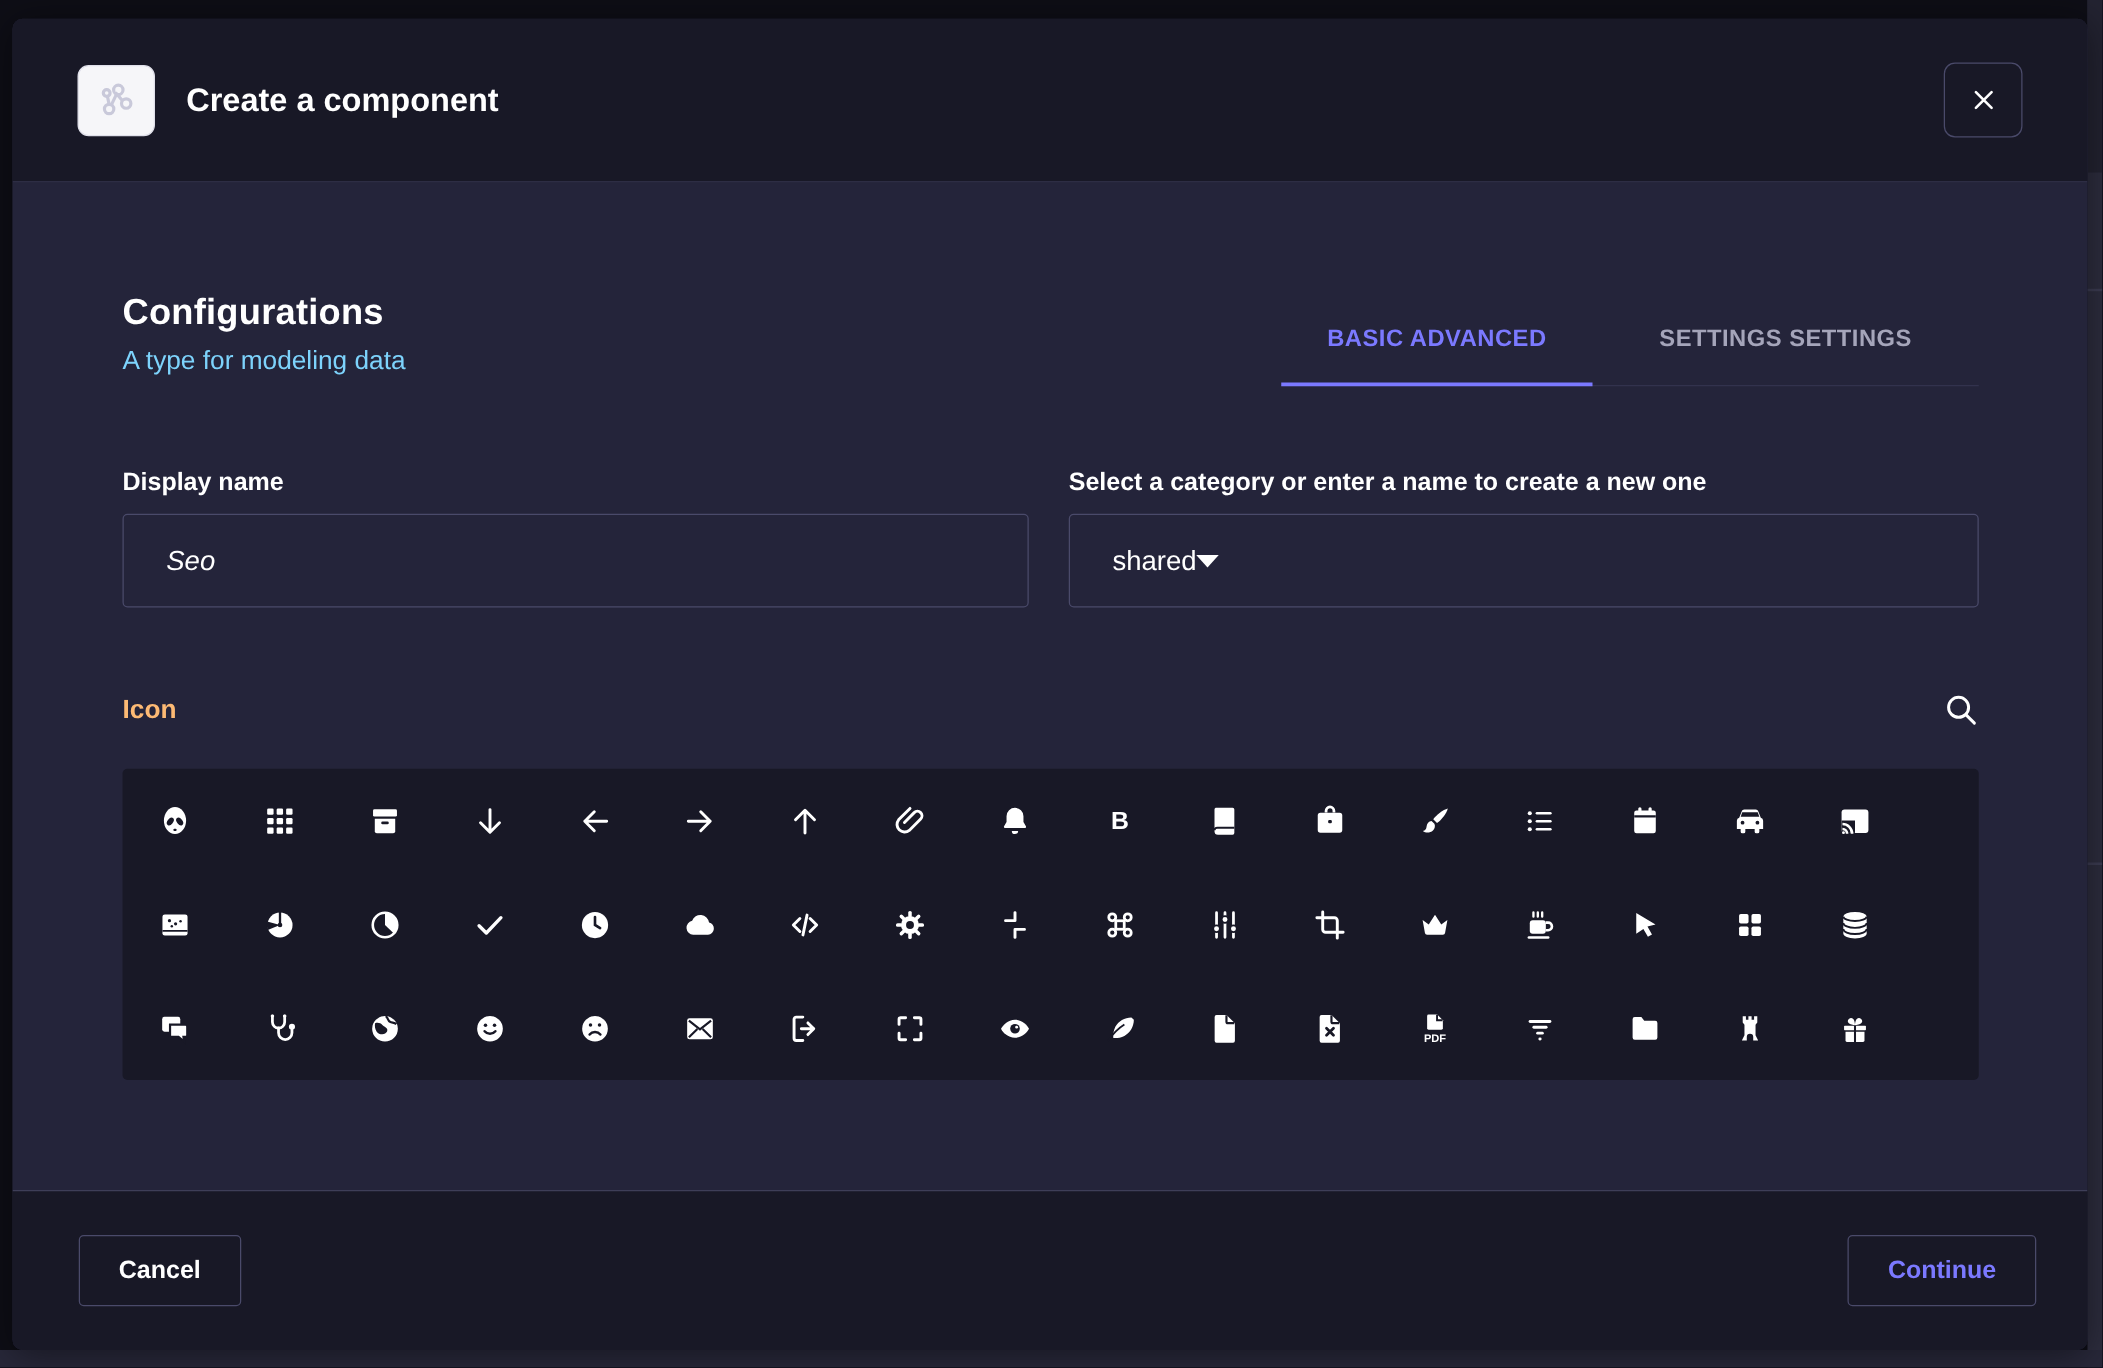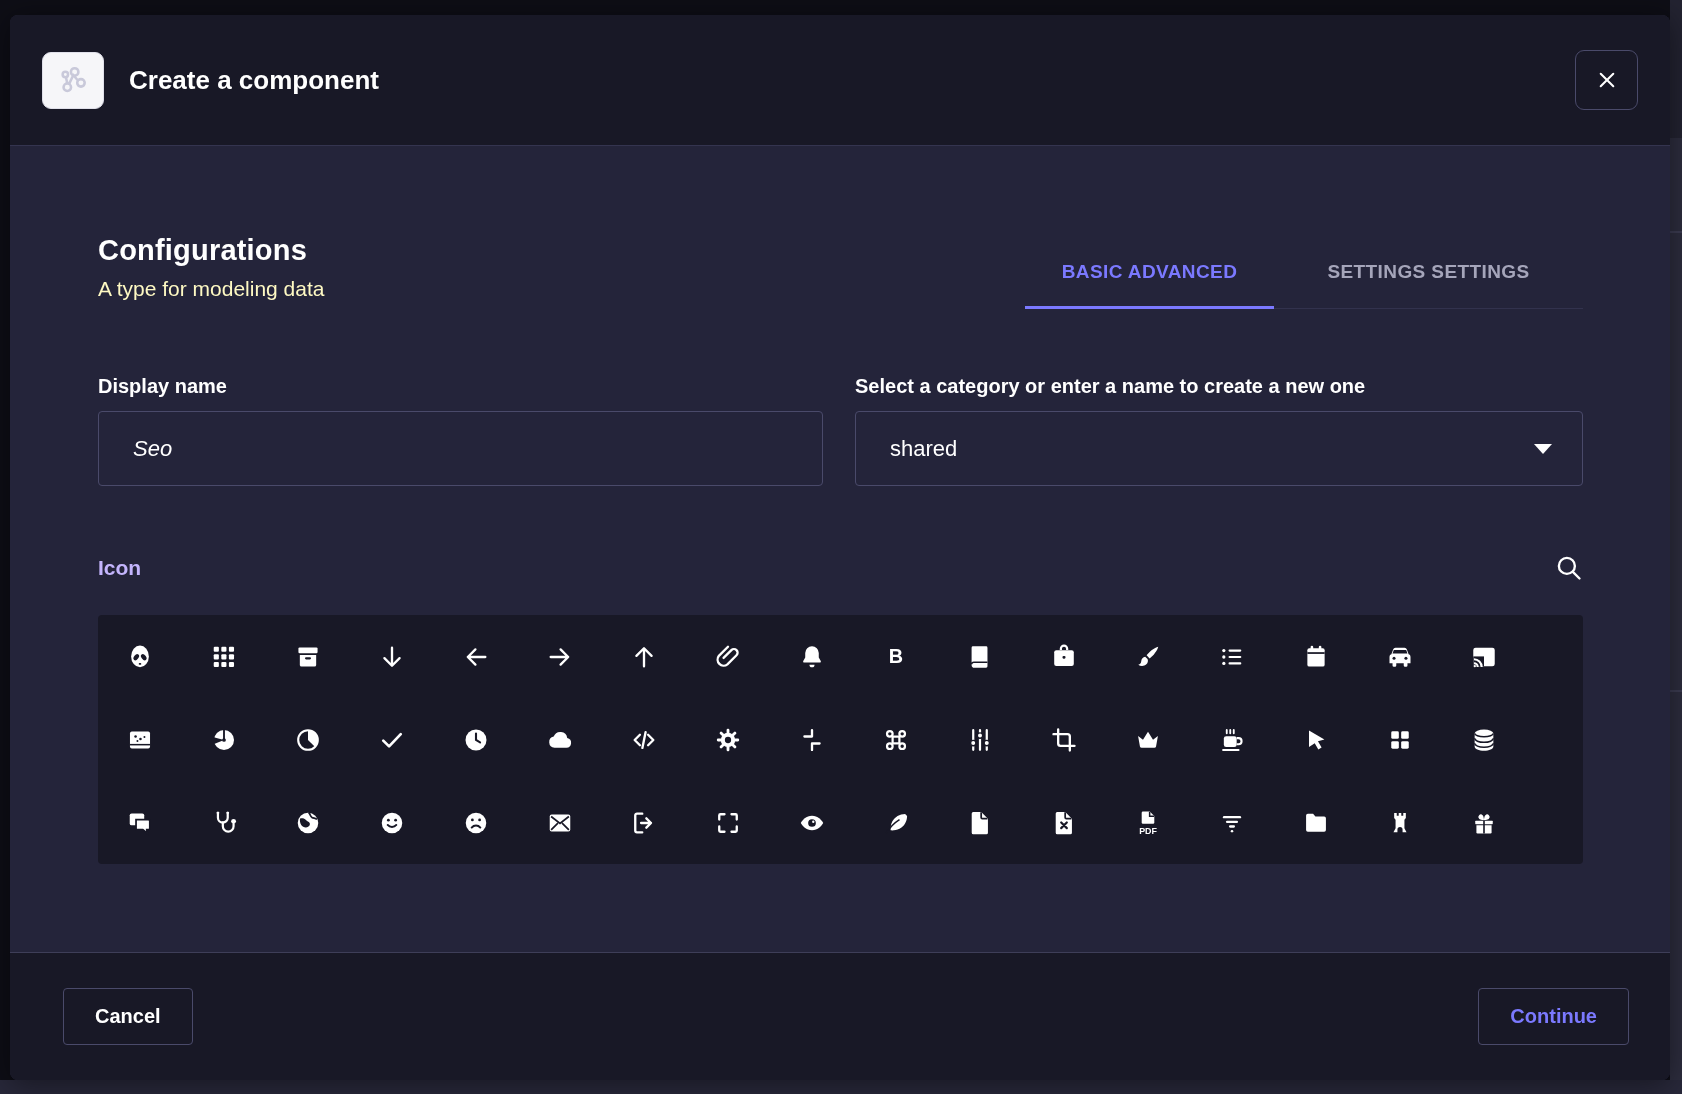--- a/index.html
+++ b/index.html
@@ -10,54 +10,54 @@
   .bg-right .seg-top{position:absolute;top:0;left:0;width:12px;height:138px;background:#232331;}
   .bg-right .seg-line1{position:absolute;top:231px;left:0;width:12px;height:2px;background:#3c3c52;}
   .bg-right .seg-line2{position:absolute;top:690px;left:0;width:12px;height:2px;background:#3c3c52;}
   .bg-bottom{position:absolute;bottom:0;left:0;width:1682px;height:14px;background:#28283a;}
 
   .modal{position:absolute;left:10px;top:15px;width:1660px;height:1065px;border-radius:8px;
          overflow:hidden;display:flex;flex-direction:column;background:#24243a;
          box-shadow:0 4px 30px rgba(0,0,0,.45);}
 
   .modal-header{flex:0 0 131px;background:#181826;border-bottom:1px solid #34344f;
-                display:flex;align-items:center;padding:0 32px;box-sizing:border-box;}
+                display:flex;align-items:center;padding:0 52px;box-sizing:border-box;}
   .header-icon-tile{width:62px;height:57px;background:#f6f6f9;border:1px solid #e0e0ea;
                     border-radius:9px;display:flex;align-items:center;justify-content:center;box-sizing:border-box;}
   .header-title{margin-left:25px;font-size:26px;font-weight:700;color:#fff;}
   .close-btn{margin-left:auto;width:63px;height:60px;border:1px solid #4a4a6a;border-radius:9px;
              background:transparent;display:flex;align-items:center;justify-content:center;cursor:pointer;padding:0;}
 
   .modal-body{flex:1;background:#24243a;padding:0 87px 0 88px;box-sizing:border-box;}
 
   .section-head{display:flex;justify-content:space-between;align-items:flex-end;margin-top:88px;}
   .titles h2{margin:0;font-size:29px;font-weight:700;color:#fff;letter-spacing:.2px;}
-  .titles p{margin:10px 0 8px;font-size:21px;color:#fef9c3;}
+  .titles p{margin:10px 0 8px;font-size:21px;color:#7dd3fc;}
   .tabs{display:flex;border-bottom:1px solid #32324d;}
   .tab{height:72px;display:flex;align-items:center;justify-content:center;
        font-size:19px;font-weight:700;letter-spacing:.4px;color:#a5a5ba;cursor:pointer;}
   .tab.basic{width:249px;color:#7b79ff;position:relative;}
   .tab.basic::after{content:"";position:absolute;left:0;right:0;bottom:-1px;height:3px;background:#7b79ff;}
   .tab.advanced{width:309px;}
 
   .form-row{display:flex;gap:32px;margin-top:66px;}
   .col-left{width:725px;}
   .col-right{width:728px;}
   .field-label{font-size:20px;font-weight:700;color:#fff;margin-bottom:13px;line-height:23px;}
   .text-input{width:100%;height:75px;border:1px solid #4a4a6a;border-radius:4px;background:transparent;
               color:#fff;font-size:22px;padding:0 34px;box-sizing:border-box;outline:none;
               font-family:"Liberation Sans",sans-serif;font-style:italic;}
   .select{height:75px;border:1px solid #4a4a6a;border-radius:4px;background:transparent;color:#fff;
           font-size:22px;padding:0 30px 0 34px;display:flex;align-items:center;
-          justify-content:space-between;cursor:pointer;box-sizing:border-box;}
+          cursor:pointer;box-sizing:border-box;}
   .caret{width:0;height:0;border-left:9px solid transparent;border-right:9px solid transparent;
          border-top:10px solid #fff;}
 
   .icon-head{display:flex;justify-content:space-between;align-items:center;margin-top:64px;height:36px;}
-  .icon-label{font-size:21px;font-weight:700;color:#c4b5fd;}
+  .icon-label{font-size:21px;font-weight:700;color:#fdba74;}
   .search-btn{width:40px;height:40px;background:transparent;border:none;display:flex;align-items:center;
               justify-content:center;cursor:pointer;margin-right:-6px;padding:0;}
 
   .icon-grid{margin-top:29px;height:249px;background:#181826;border-radius:4px;
              display:grid;grid-template-columns:repeat(17,84px);grid-auto-rows:83px;
              align-content:center;}
   .icon-cell{width:84px;height:83px;display:flex;align-items:center;justify-content:center;cursor:pointer;}
 
   .modal-footer{flex:0 0 128px;background:#181826;border-top:1px solid #3e3e58;
                 display:flex;align-items:center;justify-content:space-between;

